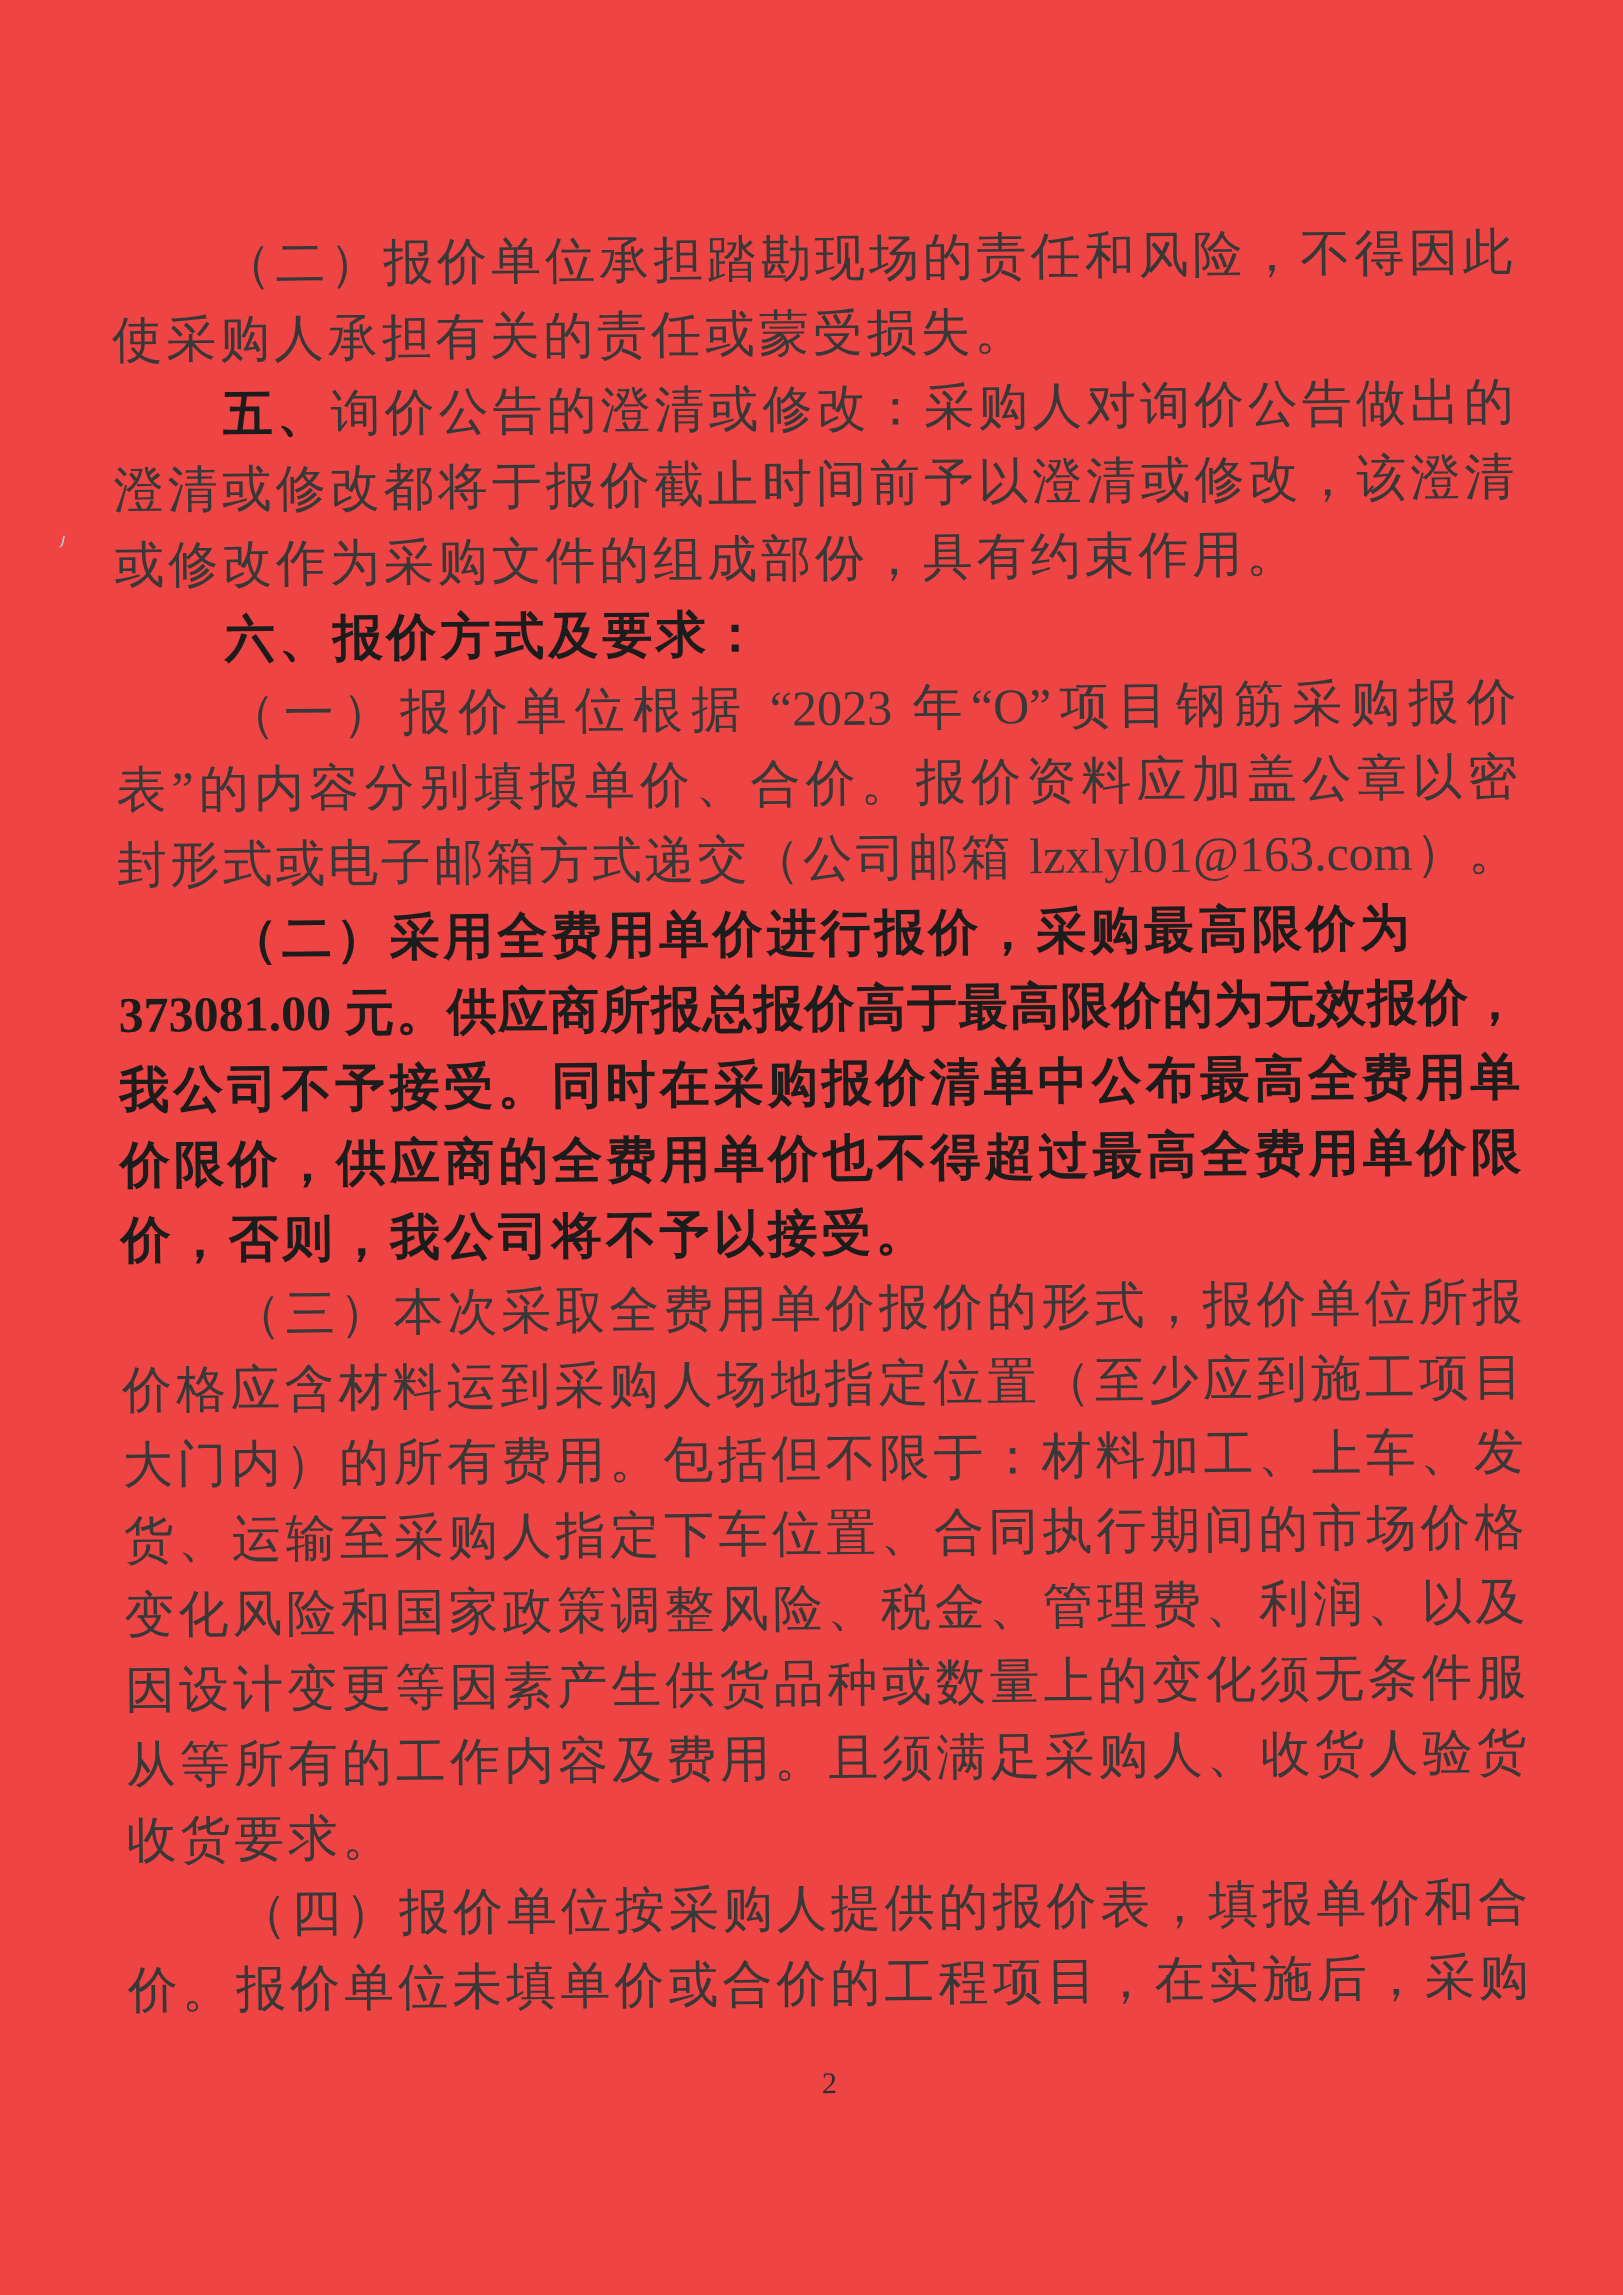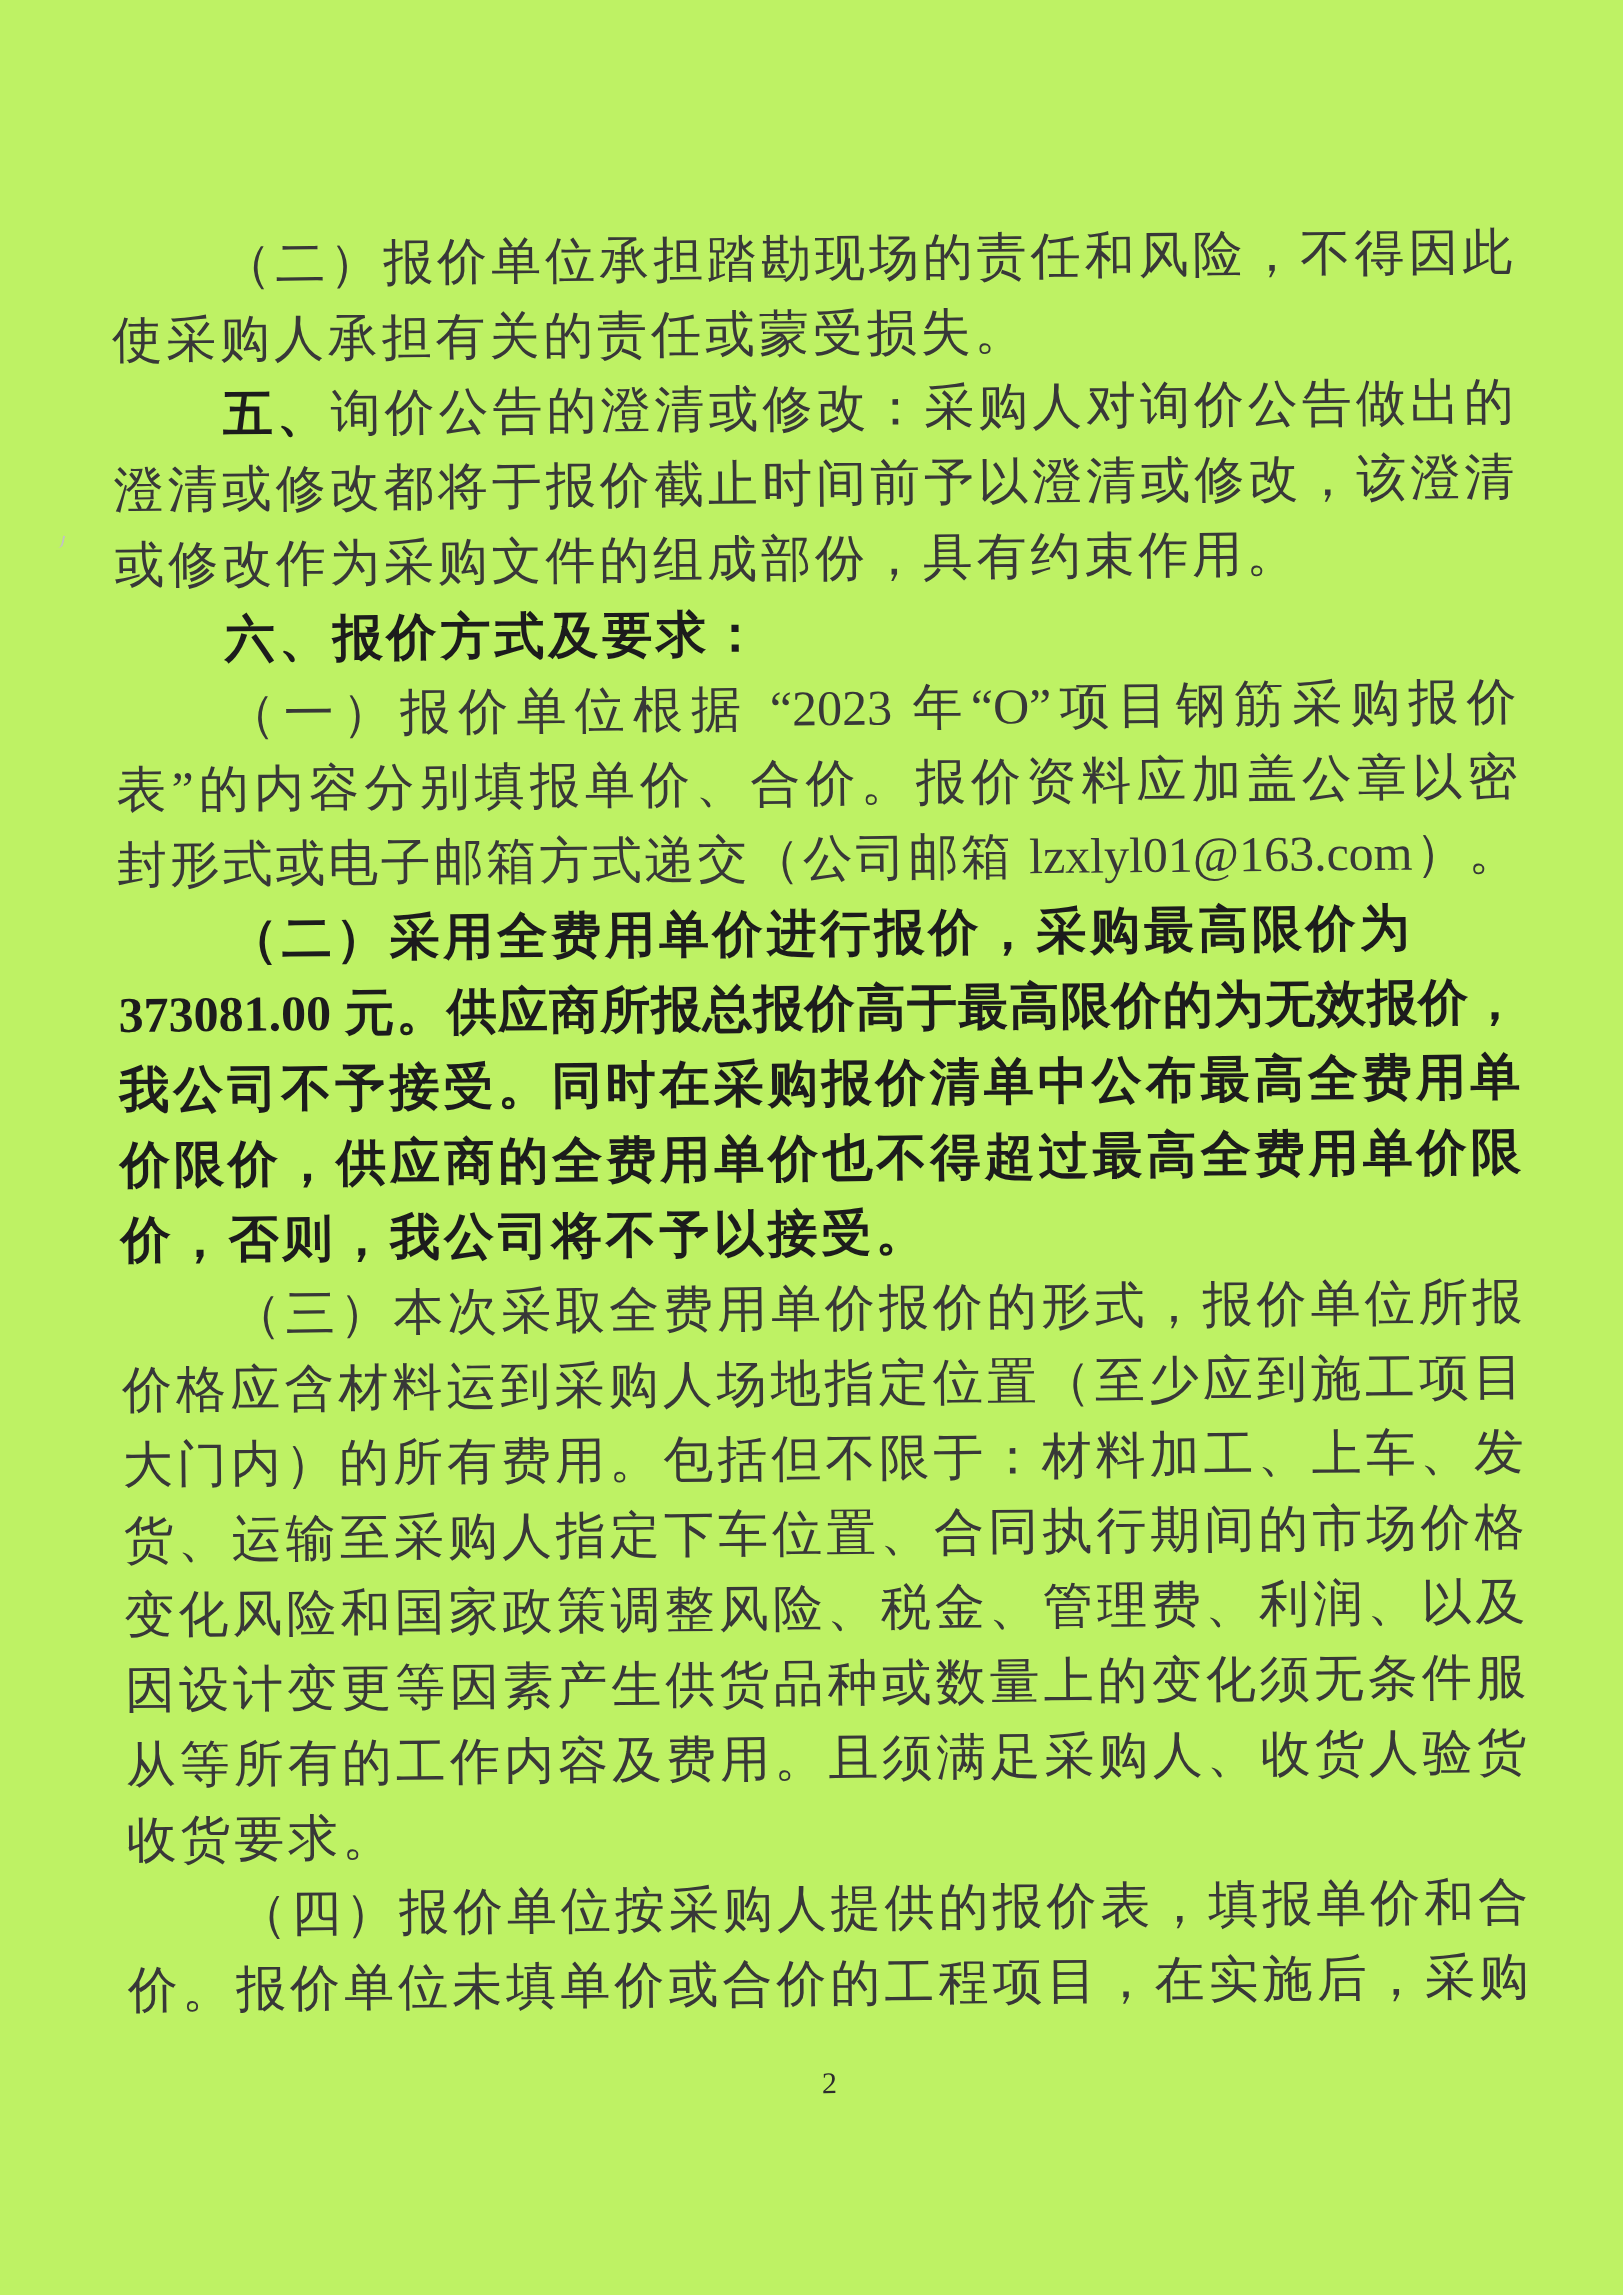--- a/index.html
+++ b/index.html
@@ -6,21 +6,21 @@
     margin: 0;
     padding: 0;
     width: 1623px;
     height: 2295px;
     background: #ffffff;
     overflow: hidden;
   }
   .page {
     position: absolute;
     inset: 0;
-    background: #bef264;
+    background: #ef4444;
     font-family: "Liberation Serif", "DejaVu Serif", serif;
     color: #383838;
   }
   .scan-content {
     position: absolute;
     left: 111px;
     top: 228px;
     width: 1401px;
     transform: rotate(-0.55deg);
     transform-origin: 0 0;

